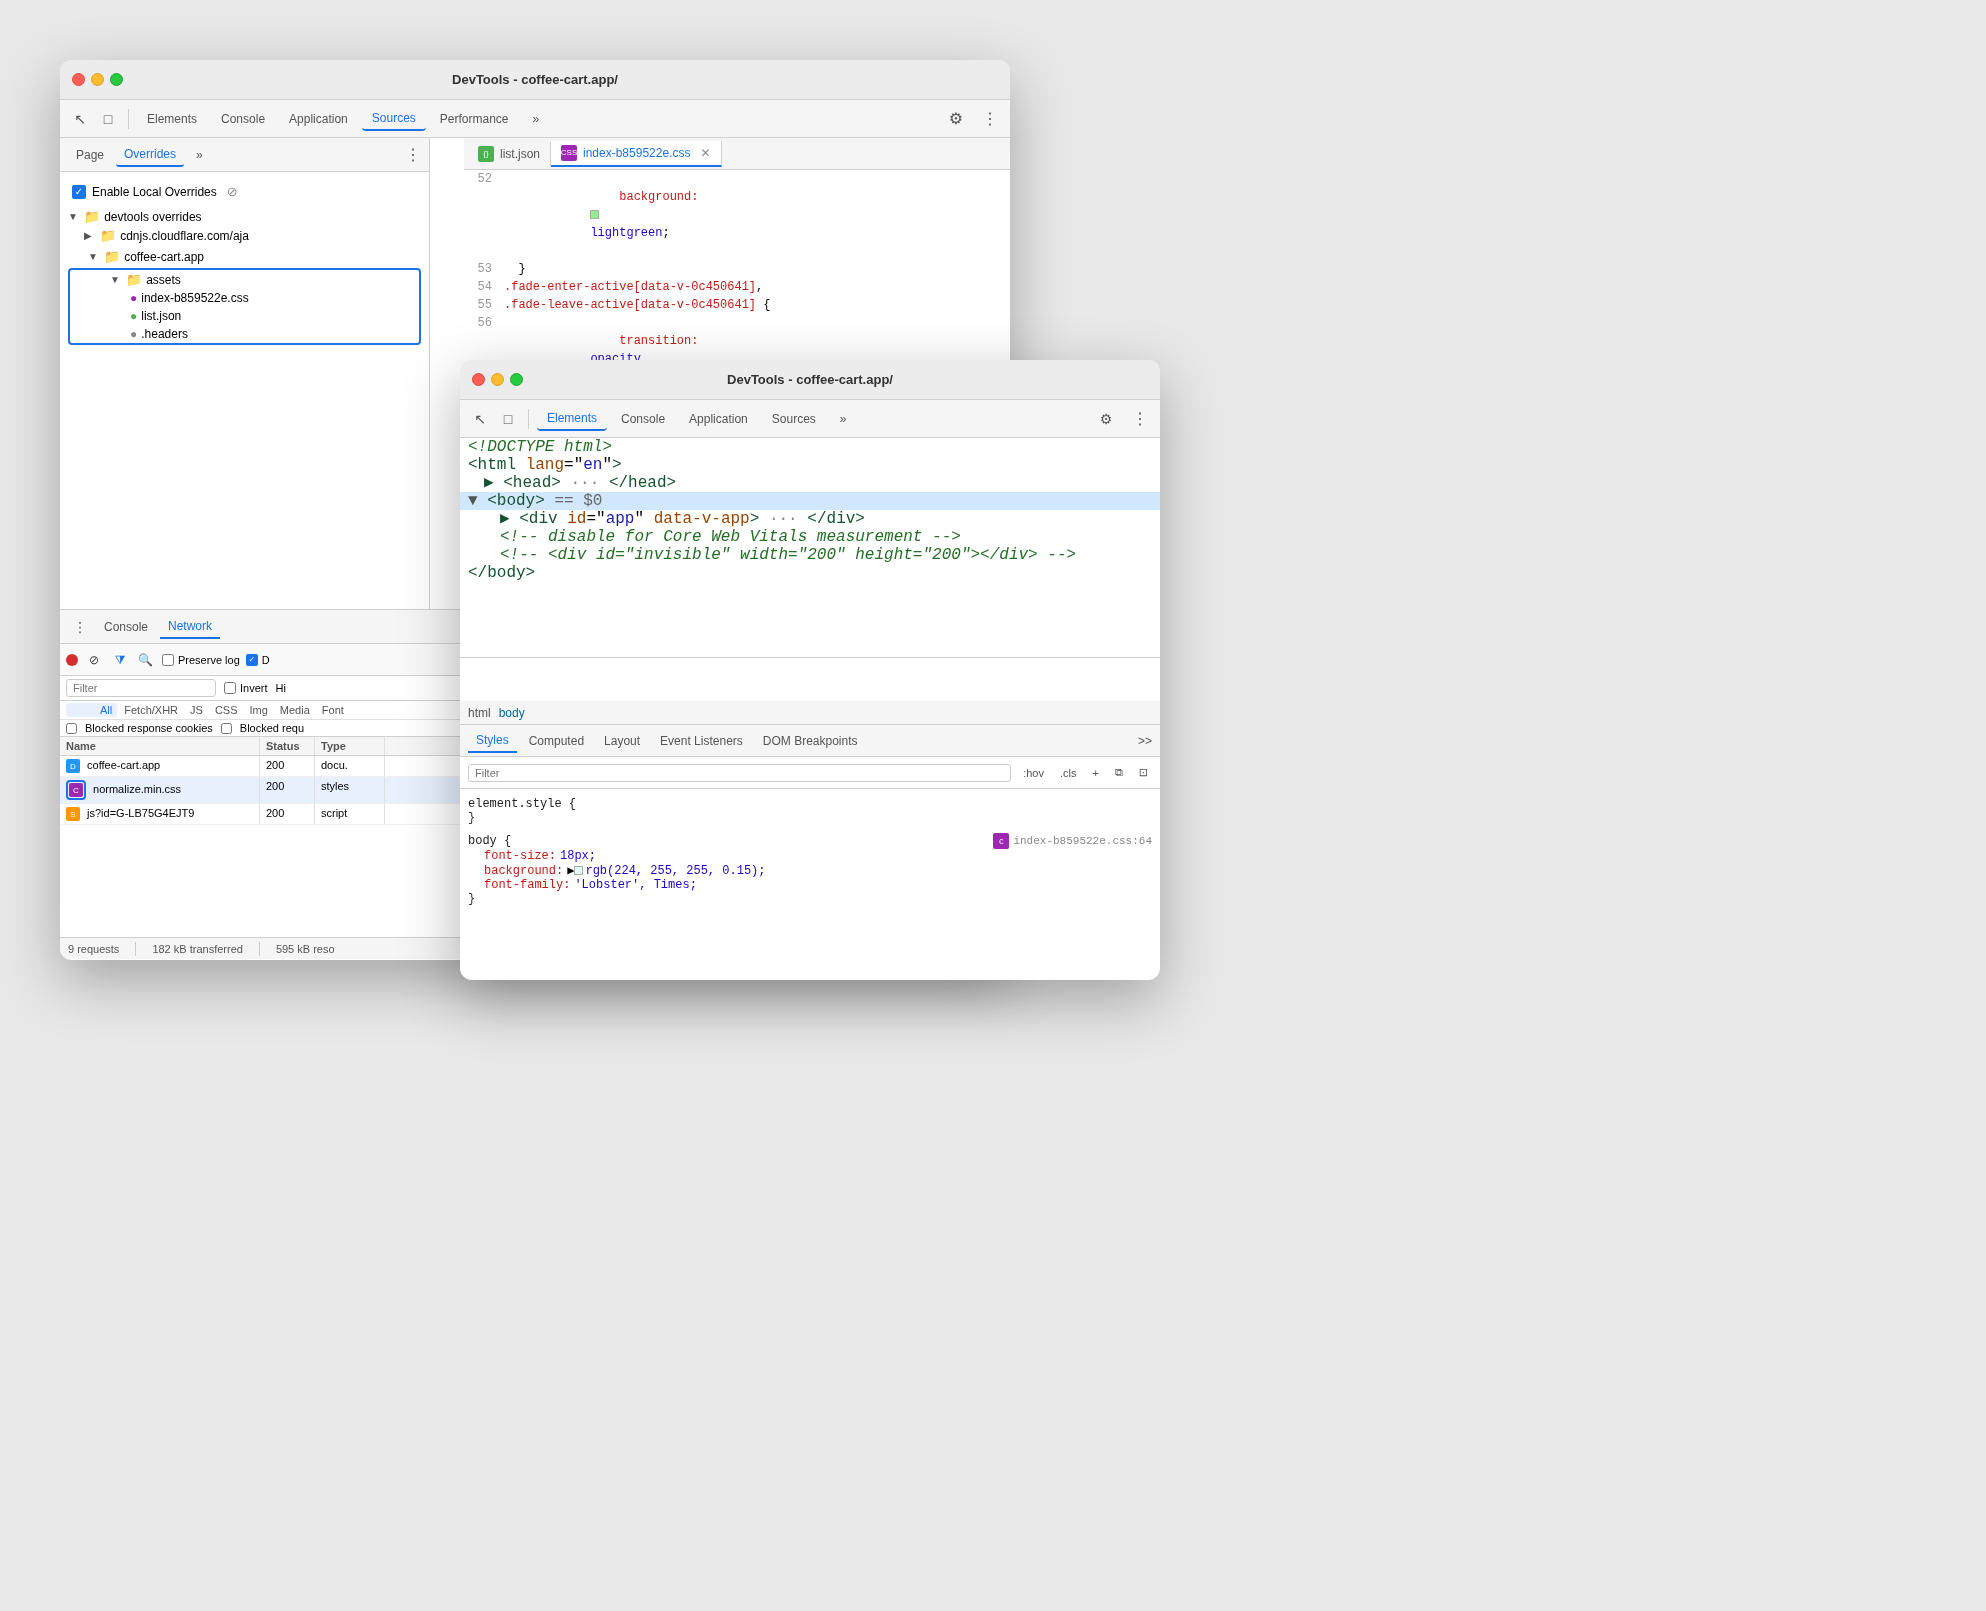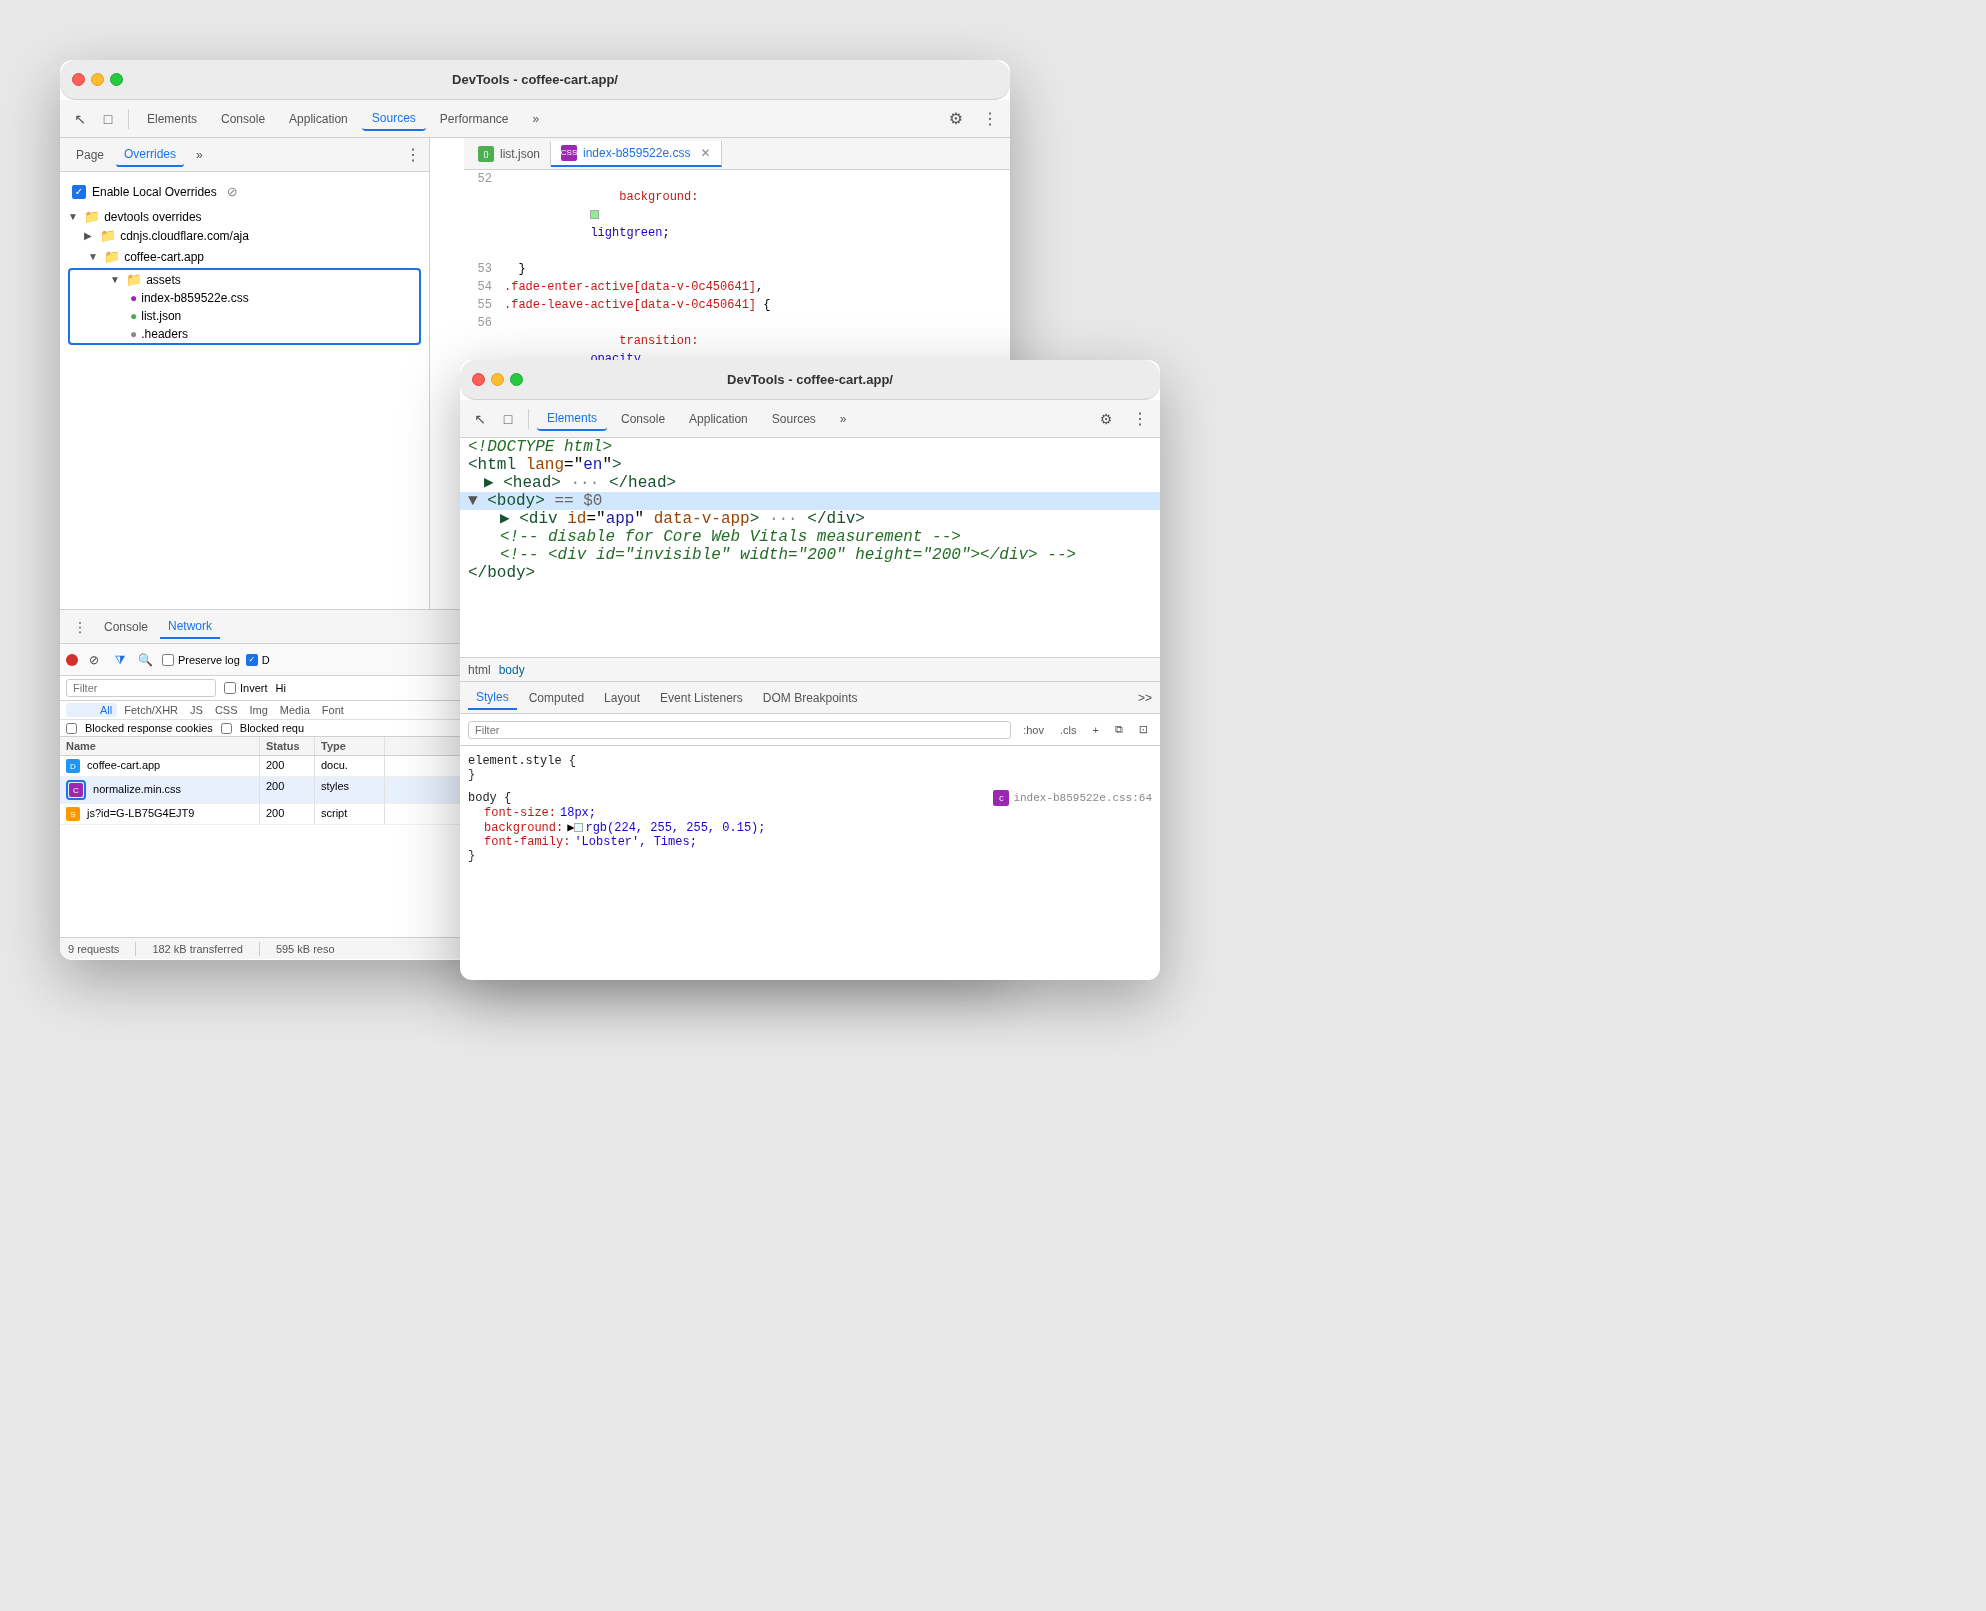--- a/index.html
+++ b/index.html
@@ -37,21 +37,20 @@
 
     
     .title-bar {
       background: #ececec;
       height: 40px;
       display: flex;
       align-items: center;
       justify-content: center;
       position: relative;
       border-bottom: 1px solid #d0d0d0;
-      border-radius: 16px;
     }
 
     .title-bar-title {
       font-size: 13px;
       font-weight: 600;
       color: #333;
     }
 
     .traffic-lights {
       position: absolute;
@@ -521,20 +520,21 @@
 
     .html-breadcrumb {
       height: 24px;
       background: #f5f5f5;
       border-bottom: 1px solid #d0d0d0;
       display: flex;
       align-items: center;
       padding: 0 8px;
       gap: 4px;
       font-size: 12px;
+      margin-top: 43px;
     }
 
     .breadcrumb-item {
       color: #555;
       cursor: pointer;
     }
 
     .breadcrumb-item.active { color: #0369a1; }
 
     .html-line {

